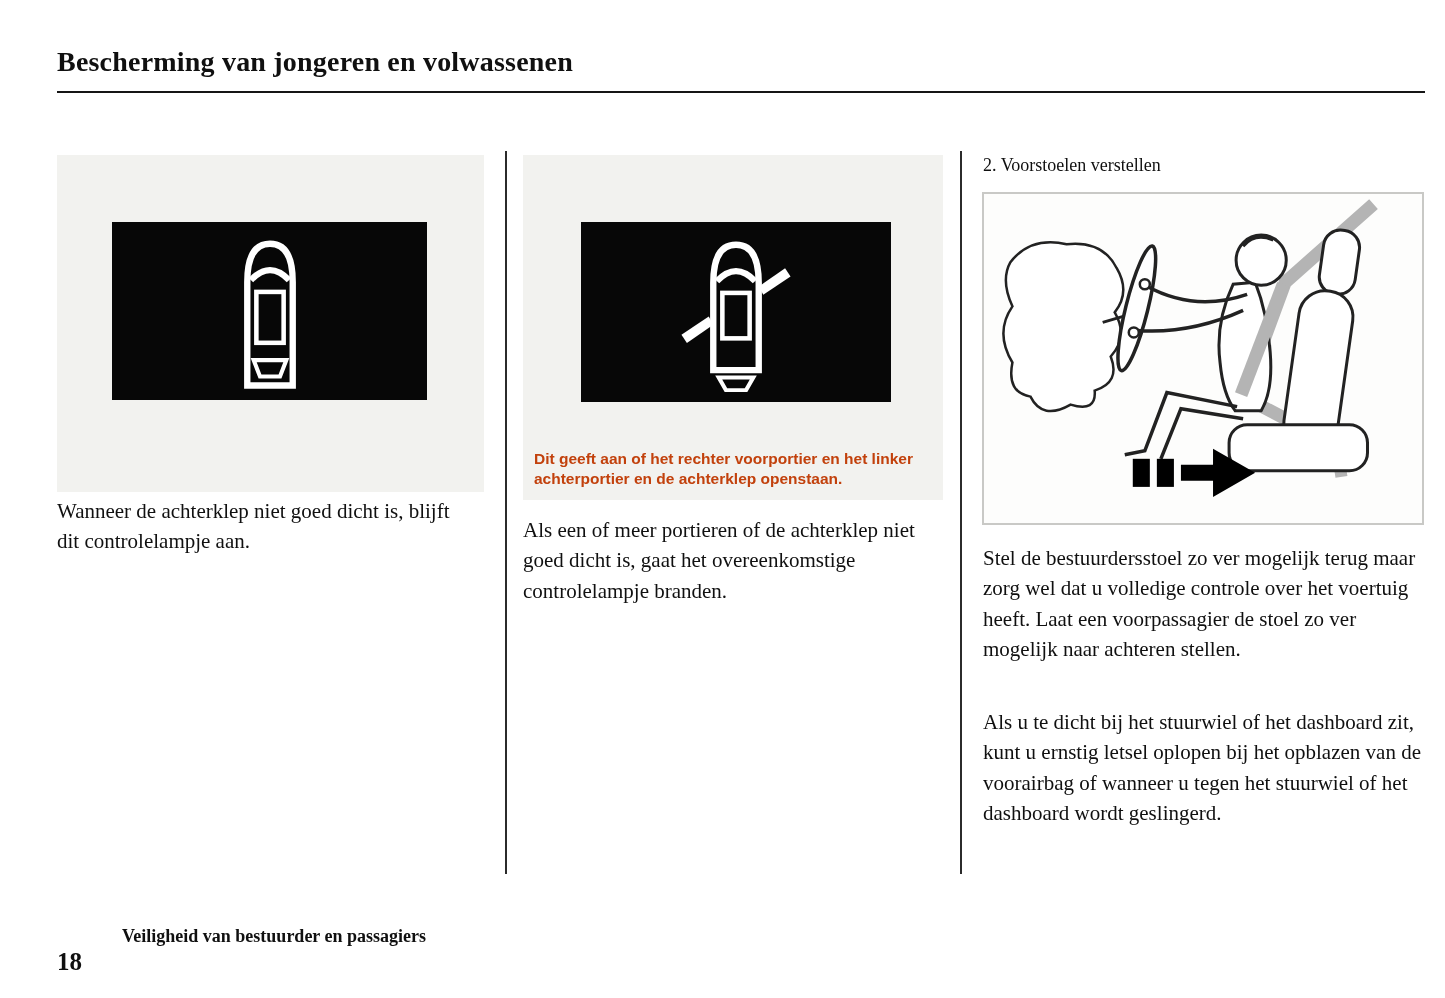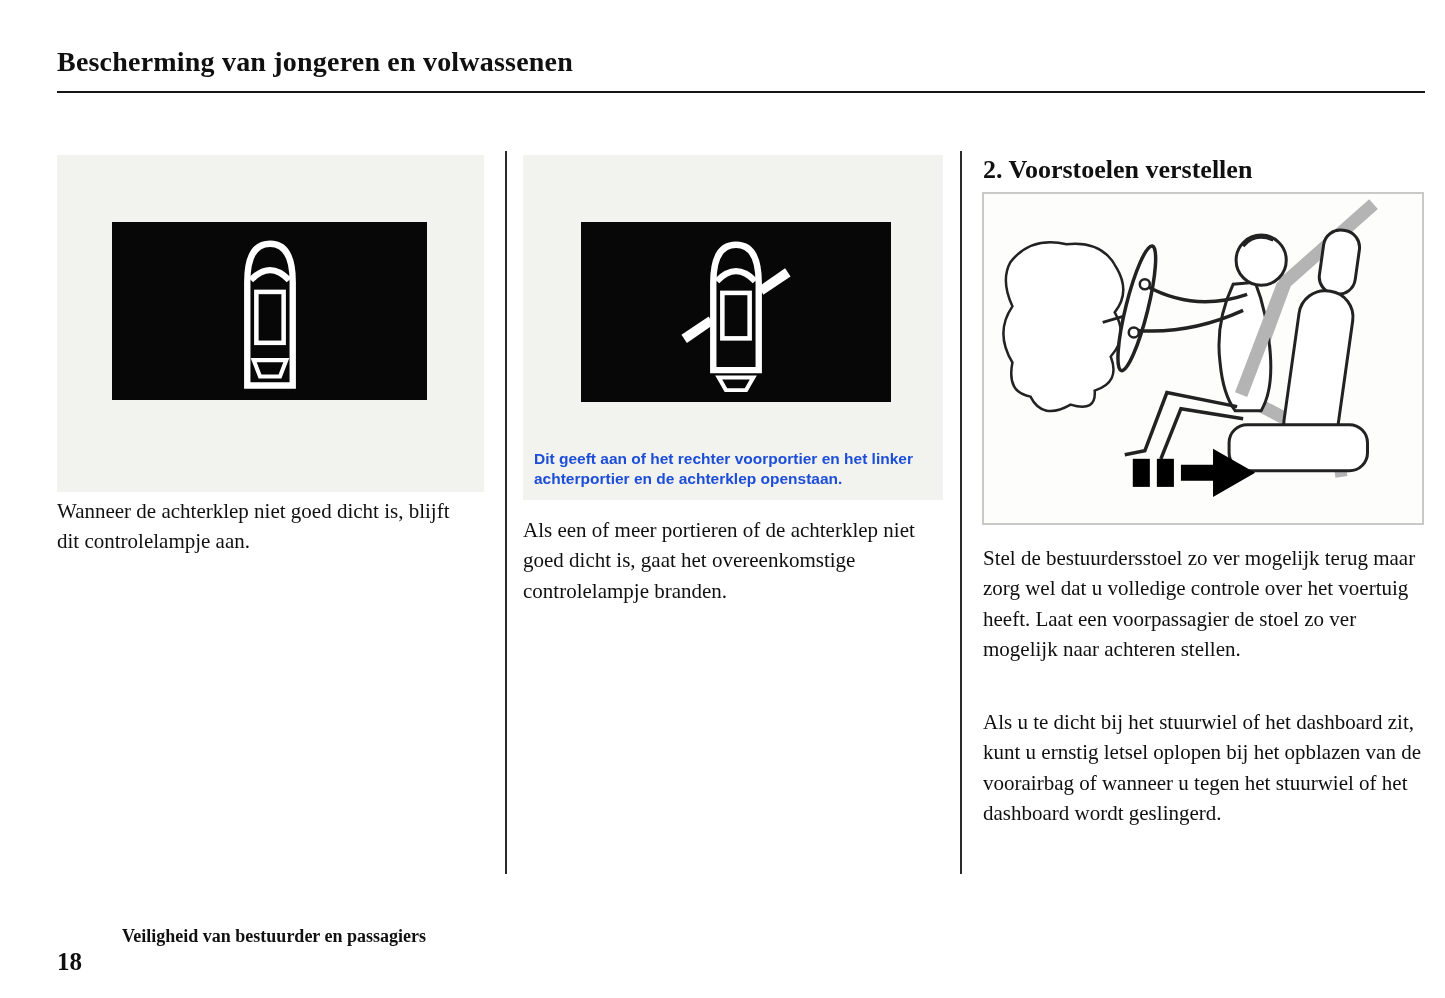--- a/index.html
+++ b/index.html
@@ -16,27 +16,27 @@
 
   .indicator-panel{position:absolute;background:#f2f2ef;}
   .panel-1{left:39px;top:155px;width:427px;height:337px;}
   .panel-2{left:505px;top:155px;width:420px;height:345px;}
   .indicator-screen{position:absolute;background:#070707;display:flex;align-items:center;justify-content:center;}
   .screen-1{left:55px;top:67px;width:315px;height:178px;}
   .screen-2{left:58px;top:67px;width:310px;height:180px;}
 
   .indicator-caption{position:absolute;left:11px;top:294px;width:402px;
         font-family:"Liberation Sans","DejaVu Sans",sans-serif;
-        font-size:15.5px;font-weight:700;line-height:1.3;color:#1d4ed8;}
+        font-size:15.5px;font-weight:700;line-height:1.3;color:#c2410c;}
 
   .body-text{position:absolute;font-size:21px;line-height:1.45;}
   .caption-col1{left:39px;top:496px;width:418px;}
   .body-col2{left:505px;top:515px;width:428px;}
 
-  .col3-heading{position:absolute;left:965px;top:155px;font-size:26px;font-weight:700;}
+  .col3-heading{position:absolute;left:965px;top:155px;font-size:18px;font-weight:400;}
   .illustration-panel{position:absolute;left:964px;top:192px;width:442px;height:333px;
         background:#fdfdfc;border:2px solid #c9c9c6;box-sizing:border-box;}
   .illustration-panel svg{display:block;width:100%;height:100%;}
   .para-1{left:965px;top:543px;width:440px;}
   .para-2{left:965px;top:707px;width:440px;}
 
   .footer-page-number{position:absolute;left:39px;top:948px;font-size:25px;font-weight:700;}
   .footer-text{position:absolute;left:104px;top:926px;font-size:18px;font-weight:700;}
 </style>
 </head>

